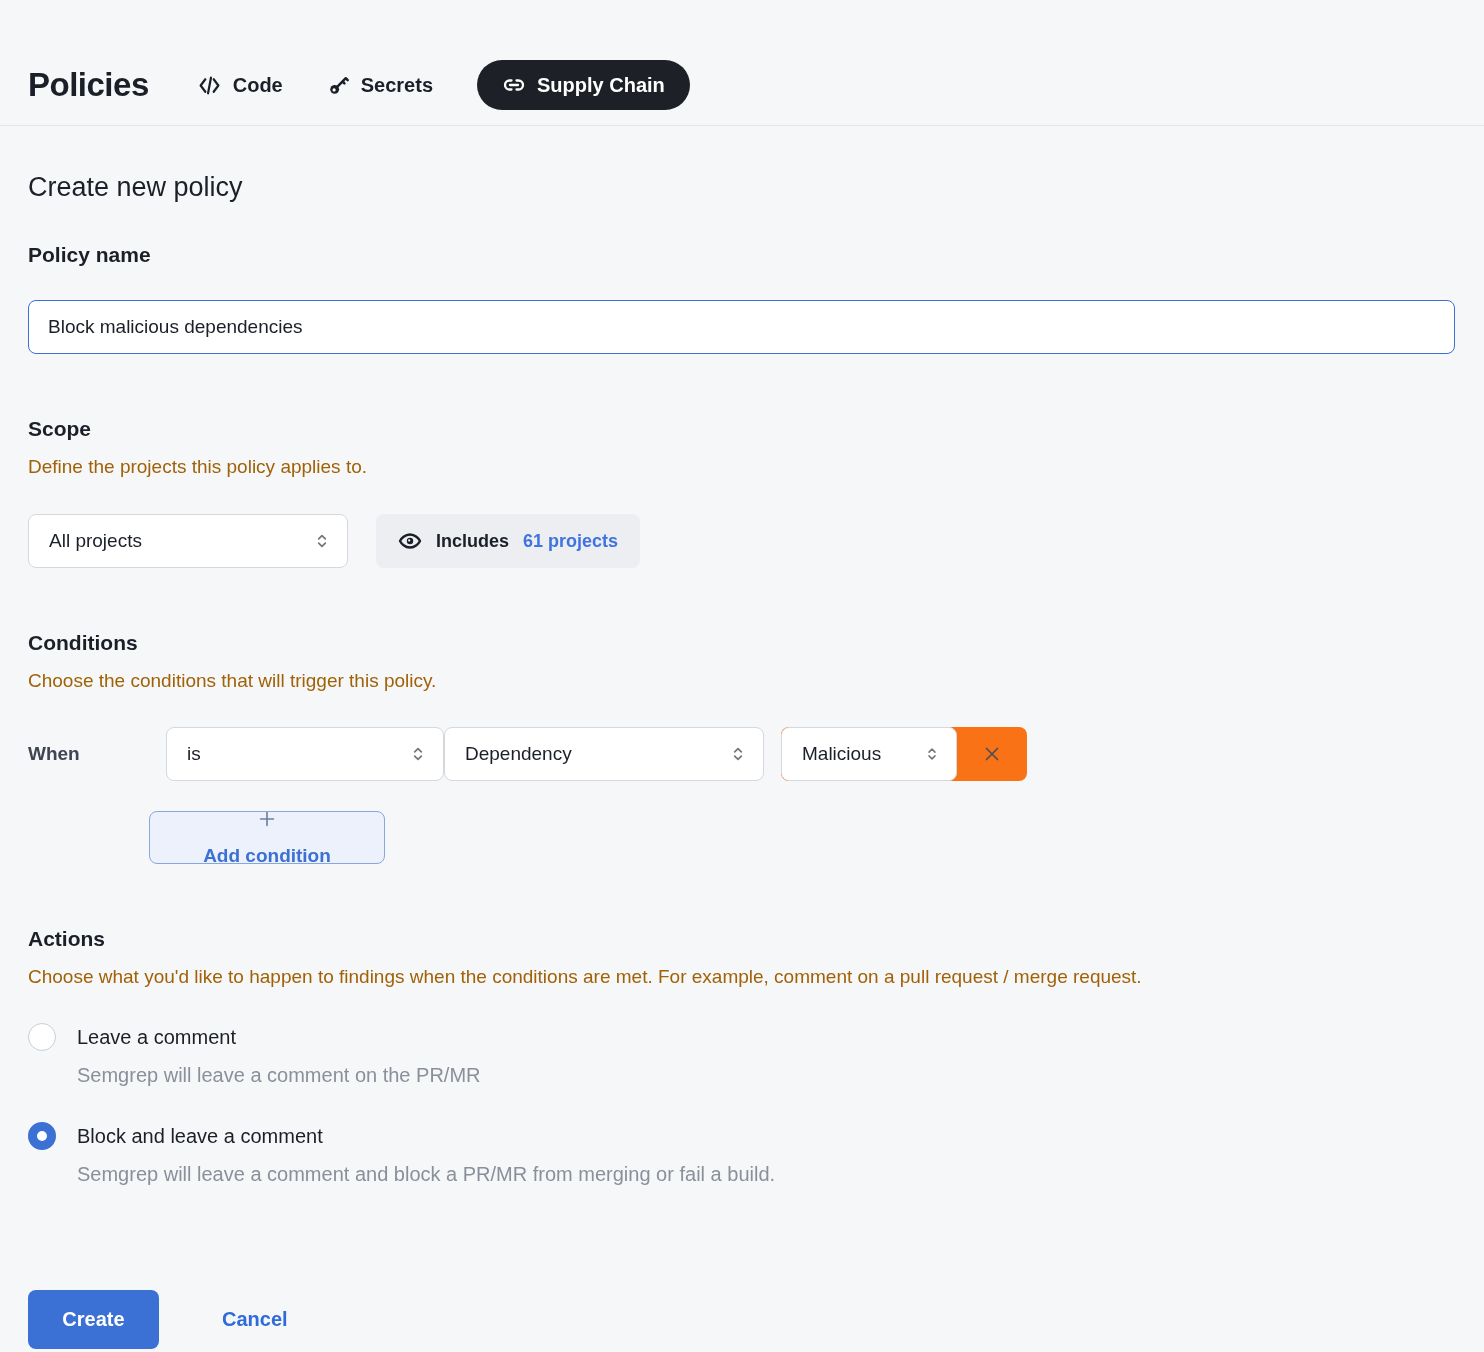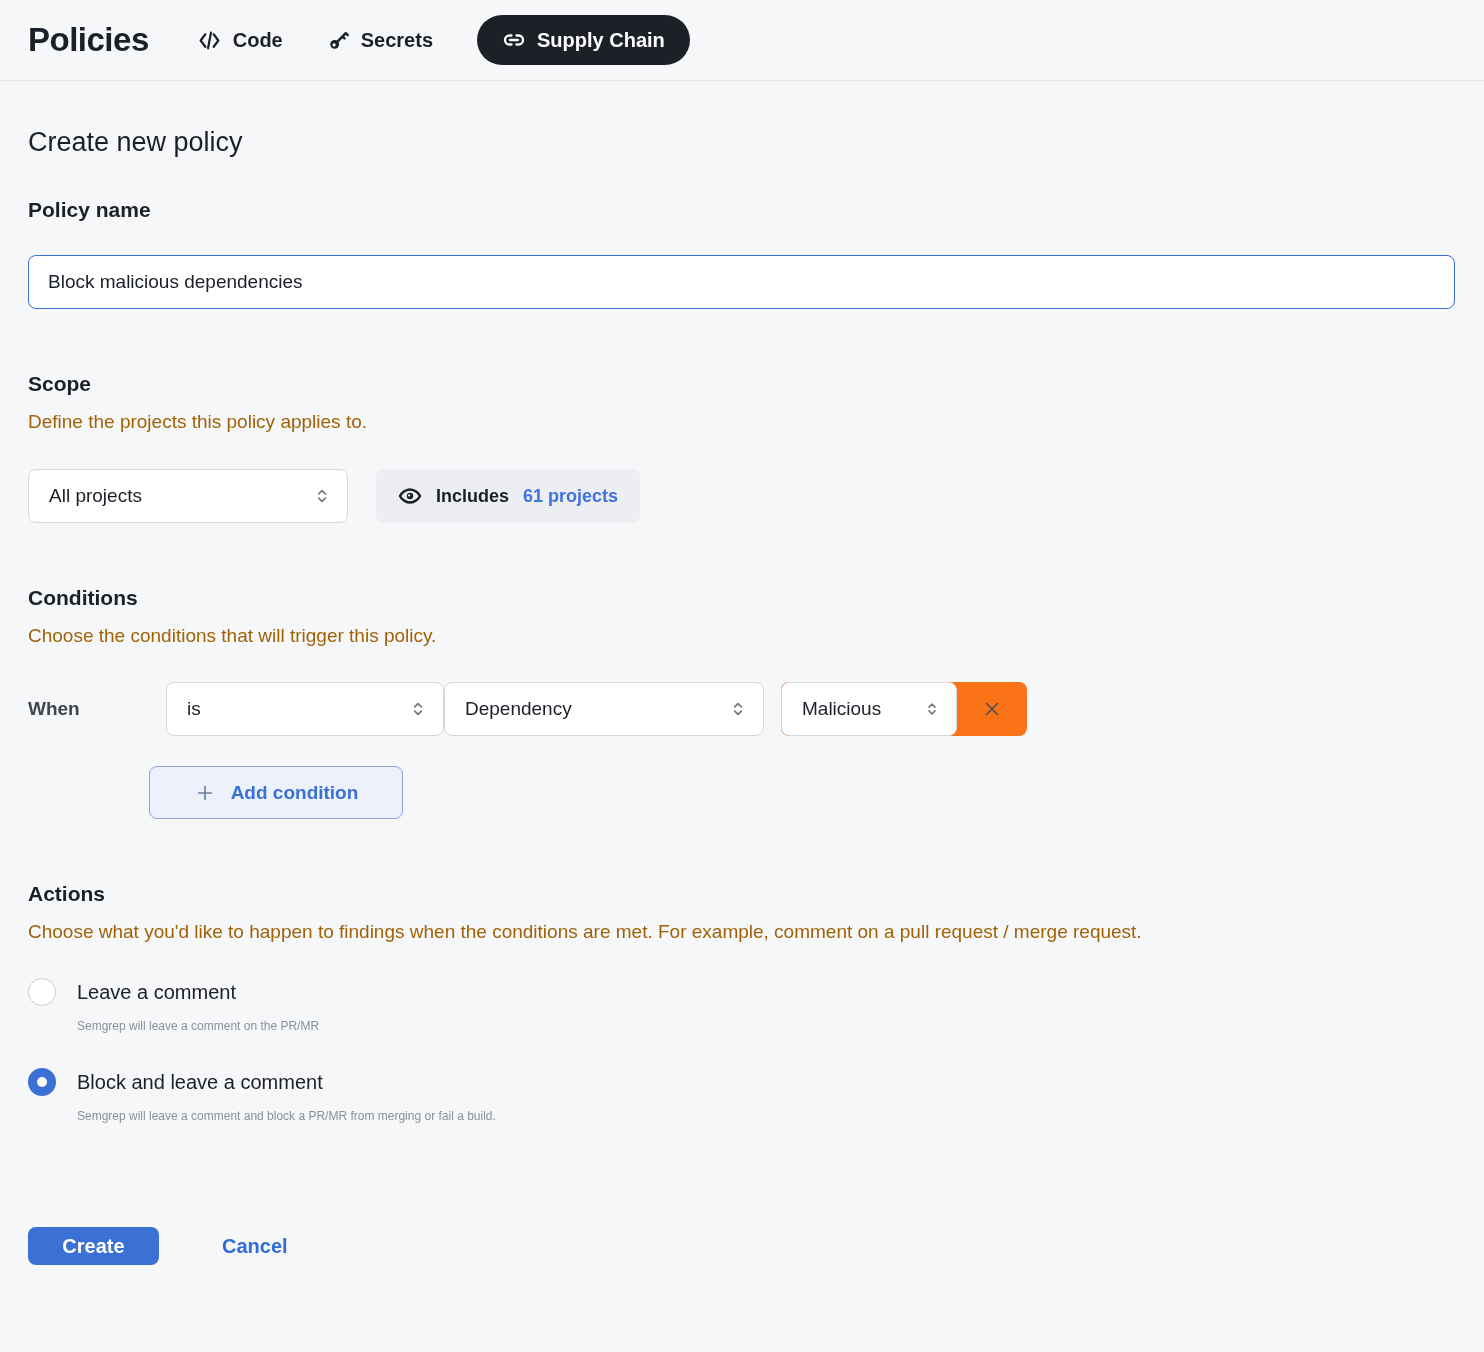--- a/index.html
+++ b/index.html
@@ -11,20 +11,21 @@
     color: #1b1f27;
     overflow: hidden;
   }
 
   
   header {
     height: 81px;
     display: flex; align-items: center;
     padding: 0 28px;
     border-bottom: 1px solid #e4e6ea;
+    margin-top: 45px;
   }
   .page-title {
     font-size: 33px; font-weight: 800; letter-spacing: -0.5px; margin: 0;
   }
   nav { display: flex; align-items: center; margin-left: 48px; gap: 44px; }
   .tab {
     display: flex; align-items: center; gap: 11px;
     font-size: 20px; font-weight: 600; color: #1b1f27;
     cursor: pointer; white-space: nowrap;
   }
@@ -77,42 +78,43 @@
     overflow: hidden;
   }
   .value-select { width: 176px; }
   .remove-btn {
     width: 70px; display: flex; align-items: center; justify-content: center;
     color: #4a4f58; background: transparent; border: none; cursor: pointer;
   }
 
   .add-condition-btn {
     margin: 30px 0 0 121px;
-    width: 254px; height: 53px;
+    width: 236px; height: 53px;
     background: #edf1fb; border: 1px solid #8aa6e0; border-radius: 8px;
     color: #3b70d4; font-size: 19px; font-weight: 700;
     font-family: "Liberation Sans", sans-serif;
     display: flex; align-items: center; justify-content: center; gap: 15px;
     cursor: pointer;
+    flex-direction: column;
   }
   .plus-icon { color: #6e7f9f; display: flex; align-items: center; }
 
   .option-row { display: flex; gap: 21px; margin-top: 35px; }
   .radio {
     width: 28px; height: 28px; border-radius: 50%;
     background: #ffffff; border: 1.5px solid #c9ced6;
     flex-shrink: 0; cursor: pointer;
   }
   .radio.checked { border: 9px solid #3b70d4; }
   .option-label { font-size: 20px; color: #1b1f27; line-height: 28px; }
-  .option-desc { font-size: 12px; color: #8a909a; margin-top: 13px; }
+  .option-desc { font-size: 20px; color: #8a909a; margin-top: 13px; }
 
   .form-footer { margin-top: 104px; display: flex; align-items: center; }
   .create-btn {
-    width: 131px; height: 38px;
+    width: 131px; height: 59px;
     background: #3b70d4; color: #ffffff;
     border: none; border-radius: 8px;
     font-family: "Liberation Sans", sans-serif;
     font-size: 20px; font-weight: 700; cursor: pointer;
   }
   .cancel-link {
     margin-left: 63px; color: #2f6bd9;
     font-size: 20px; font-weight: 700; cursor: pointer;
   }
 

